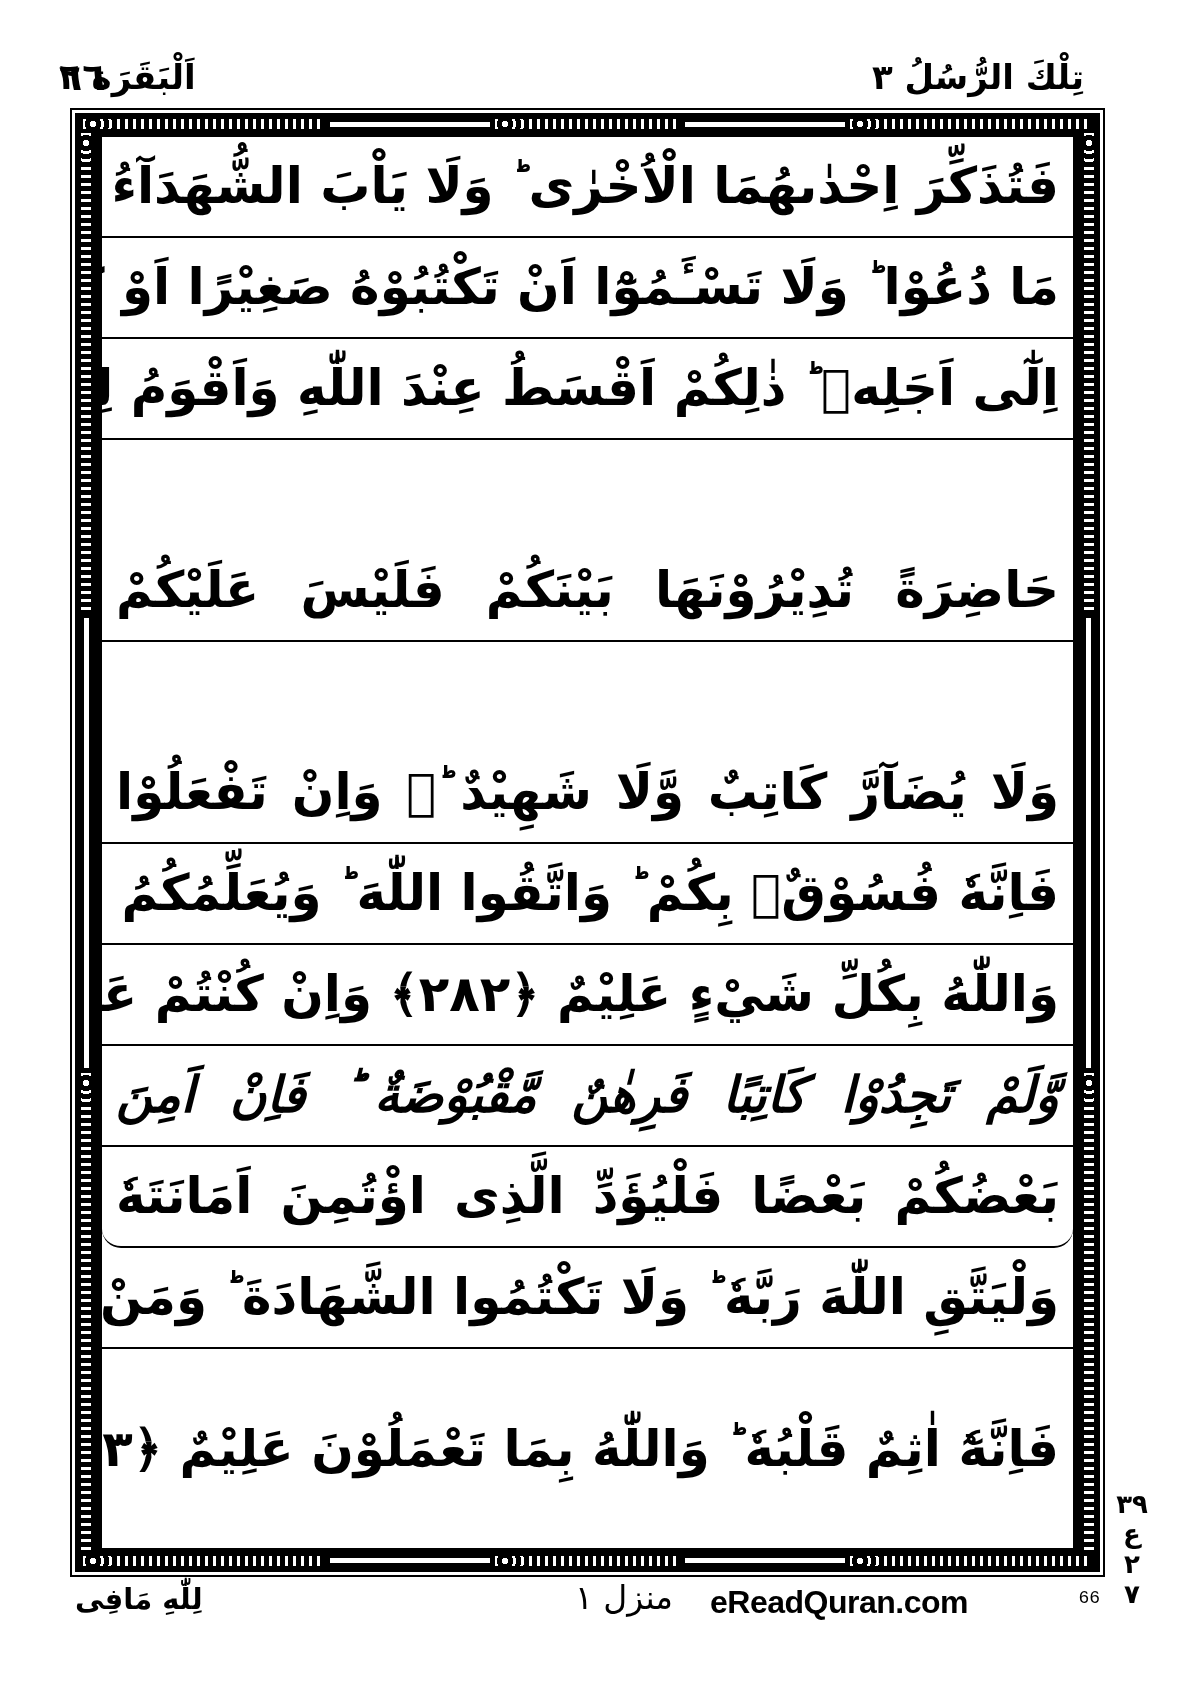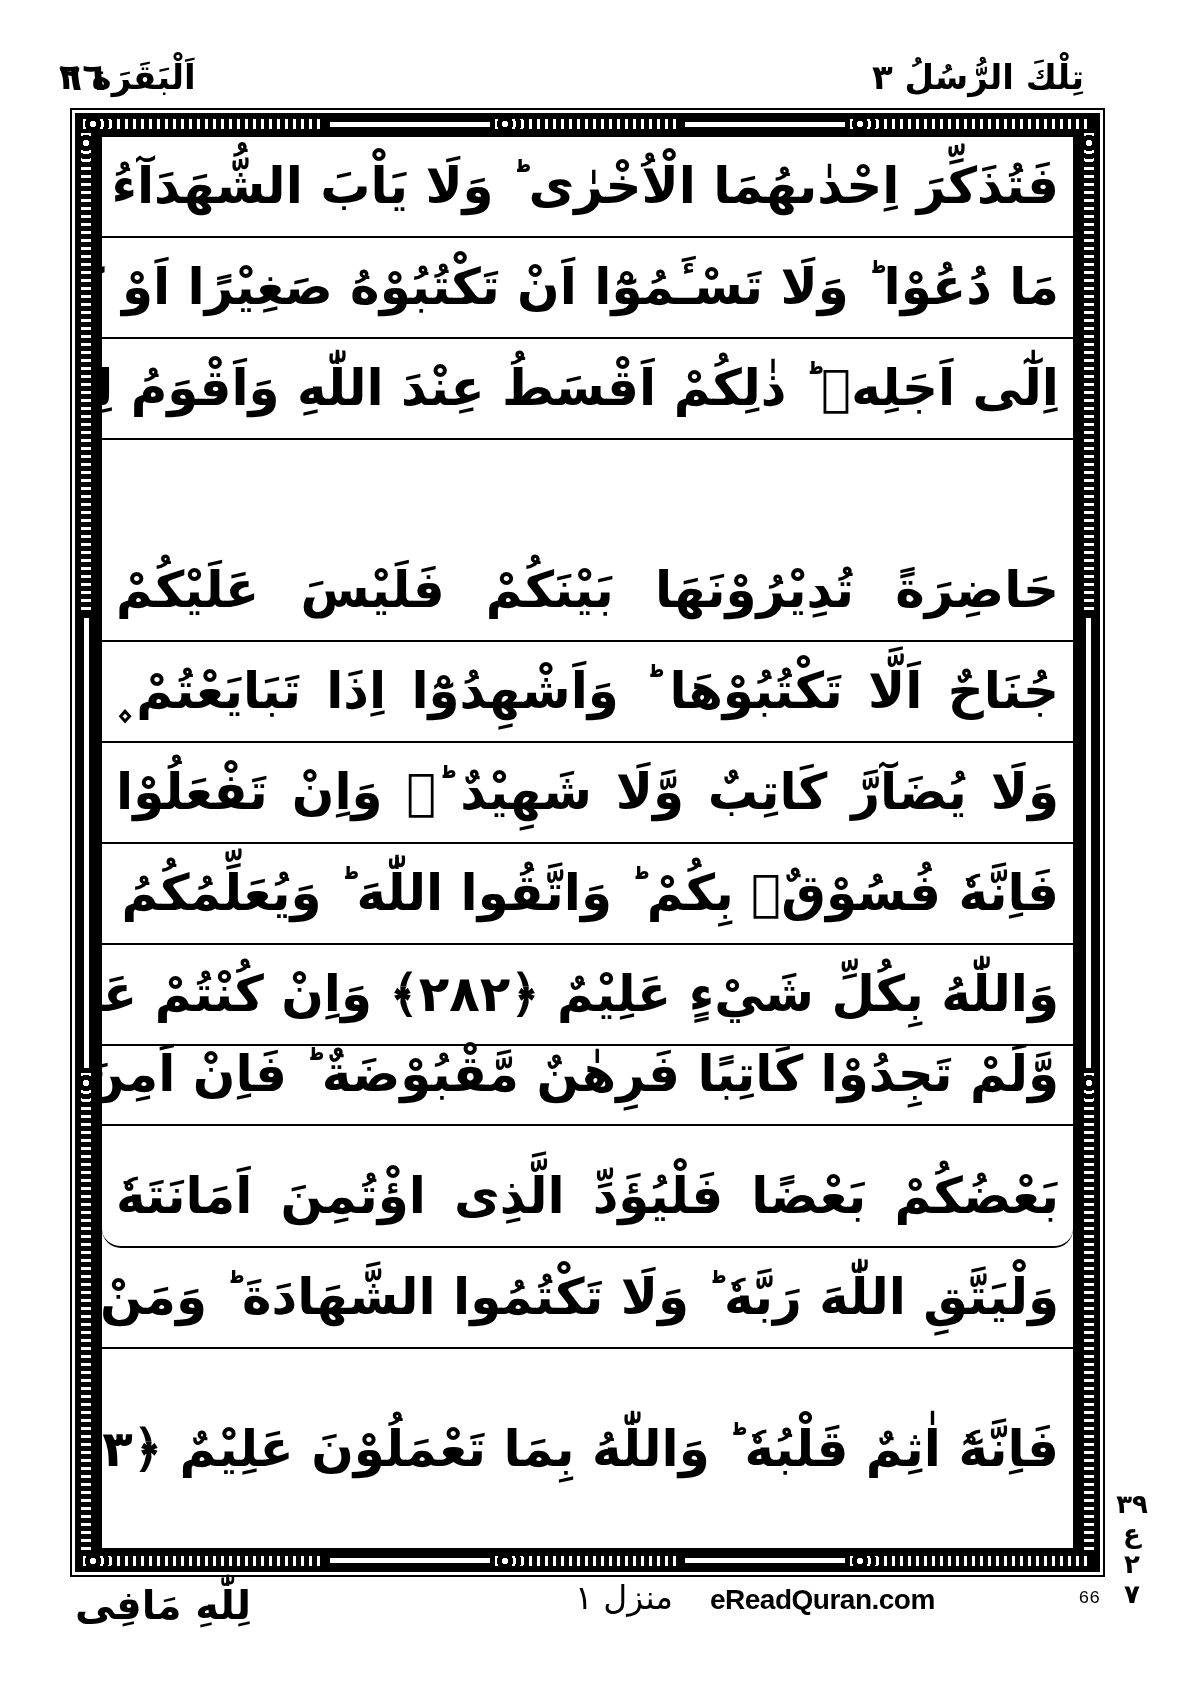--- a/index.html
+++ b/index.html
@@ -31,24 +31,24 @@
           direction: rtl; text-align: justify; text-align-last: justify;
           font-family: "DejaVu Sans", sans-serif; font-weight: bold;
           font-size: 50px; line-height: 99px; padding: 0 14px; white-space: nowrap; overflow: hidden; }
   .line:last-child { border-bottom: none; }
 
   .margin-note { position: absolute; left: 1112px; top: 1445px; width: 40px;
                  direction: rtl; font-size: 26px; font-weight: bold; line-height: 30px; text-align: center; margin-top: 44px; }
   .margin-note span { display: block; }
 
   .footer { position: absolute; top: 1578px; left: 75px; width: 1025px; height: 60px; }
-  .ftr-left { position: absolute; left: 0; top: 4px; font-size: 40px; font-weight: bold; direction: rtl; }
+  .ftr-left { position: absolute; left: 0; top: 4px; font-size: 29px; font-weight: bold; direction: rtl; }
   .ftr-manzil { position: absolute; left: 500px; top: 0; font-size: 33px; direction: rtl; }
   .ftr-site { position: absolute; left: 635px; top: 6px; font-family: "Liberation Sans", sans-serif;
-              font-weight: bold; font-size: 28px; letter-spacing: -0.5px; }
+              font-weight: bold; font-size: 32px; letter-spacing: -0.5px; }
   .ftr-page { position: absolute; right: 0; top: 10px; font-family: Liberation Mono, monospace; font-size: 18px; }
 </style>
 </head>
 <body>
 
 <div class="header">
   <div class="hdr-left">اَلْبَقَرَة ٢</div>
   <div class="hdr-center">٦٦</div>
   <div class="hdr-right">تِلْكَ الرُّسُلُ ٣</div>
 </div>
@@ -74,25 +74,24 @@
   <div class="orn-v" style="right:6px;top:20px;height:480px;"></div>
   <div class="bar-v" style="right:9px;top:505px;height:450px;"></div>
   <div class="orn-v" style="right:6px;top:960px;height:480px;"></div>
 </div>
 
 <div class="panel">
   <div class="line" style="top:0px;">فَتُذَكِّرَ اِحْدٰىهُمَا الْاُخْرٰى ؕ وَلَا يَاْبَ الشُّهَدَآءُ اِذَا</div>
   <div class="line" style="top:101px;">مَا دُعُوْا ؕ وَلَا تَسْـَٔمُوْٓا اَنْ تَكْتُبُوْهُ صَغِيْرًا اَوْ كَبِيْرًا</div>
   <div class="line" style="top:202px;">اِلٰٓى اَجَلِهٖ ؕ ذٰلِكُمْ اَقْسَطُ عِنْدَ اللّٰهِ وَاَقْوَمُ لِلشَّهَادَةِ</div>
   <div class="line" style="top:404px;">حَاضِرَةً تُدِيْرُوْنَهَا بَيْنَكُمْ فَلَيْسَ عَلَيْكُمْ</div>
-  <div class="line" style="top:505px;">جُنَاحٌ اَلَّا تَكْتُبُوْهَا ؕ وَاَشْهِدُوْٓا اِذَا تَبَايَعْتُمْ ۪</div>
   <div class="line" style="top:606px;">وَلَا يُضَآرَّ كَاتِبٌ وَّلَا شَهِيْدٌ ؕ۬ وَاِنْ تَفْعَلُوْا</div>
   <div class="line" style="top:707px;">فَاِنَّهٗ فُسُوْقٌۢ بِكُمْ ؕ وَاتَّقُوا اللّٰهَ ؕ وَيُعَلِّمُكُمُ اللّٰهُ ؕ</div>
   <div class="line" style="top:808px;">وَاللّٰهُ بِكُلِّ شَيْءٍ عَلِيْمٌ ﴿۲۸۲﴾ وَاِنْ كُنْتُمْ عَلٰى سَفَرٍ</div>
-  <div class="line" style="top:888px;">وَّلَمْ تَجِدُوْا كَاتِبًا فَرِهٰنٌ مَّقْبُوْضَةٌ ؕ فَاِنْ اَمِنَ</div>
+  <div class="line" style="top:909px;font-style:italic;">وَّلَمْ تَجِدُوْا كَاتِبًا فَرِهٰنٌ مَّقْبُوْضَةٌ ؕ فَاِنْ اَمِنَ</div>
   <div class="line" style="top:1010px;border-radius:19px;">بَعْضُكُمْ بَعْضًا فَلْيُؤَدِّ الَّذِى اؤْتُمِنَ اَمَانَتَهٗ</div>
   <div class="line" style="top:1111px;">وَلْيَتَّقِ اللّٰهَ رَبَّهٗ ؕ وَلَا تَكْتُمُوا الشَّهَادَةَ ؕ وَمَنْ يَّكْتُمْهَا</div>
   <div class="line" style="top:1212px;border-bottom:none;height:200px;line-height:200px;">فَاِنَّهٗٓ اٰثِمٌ قَلْبُهٗ ؕ وَاللّٰهُ بِمَا تَعْمَلُوْنَ عَلِيْمٌ ﴿۲۸۳﴾ ع</div>
 </div>
 
 <div class="margin-note">
   <span>٣٩</span>
   <span>ع</span>
   <span>٢</span>
   <span>٧</span>

